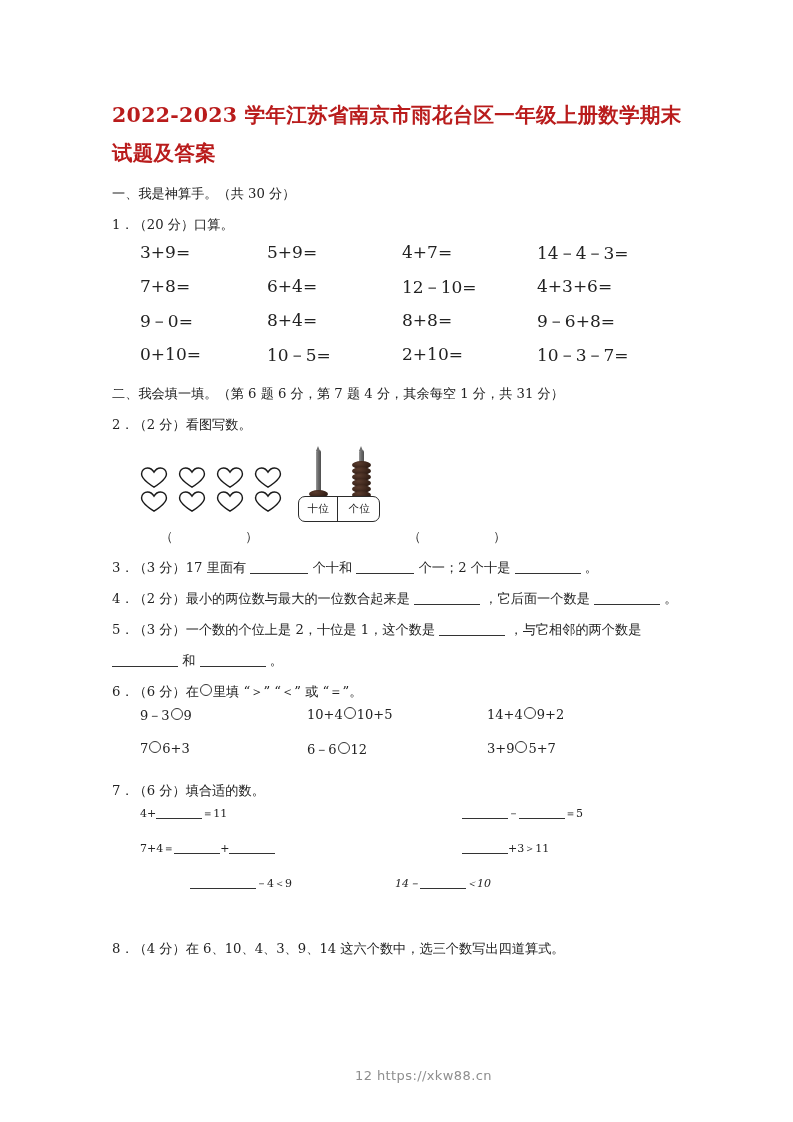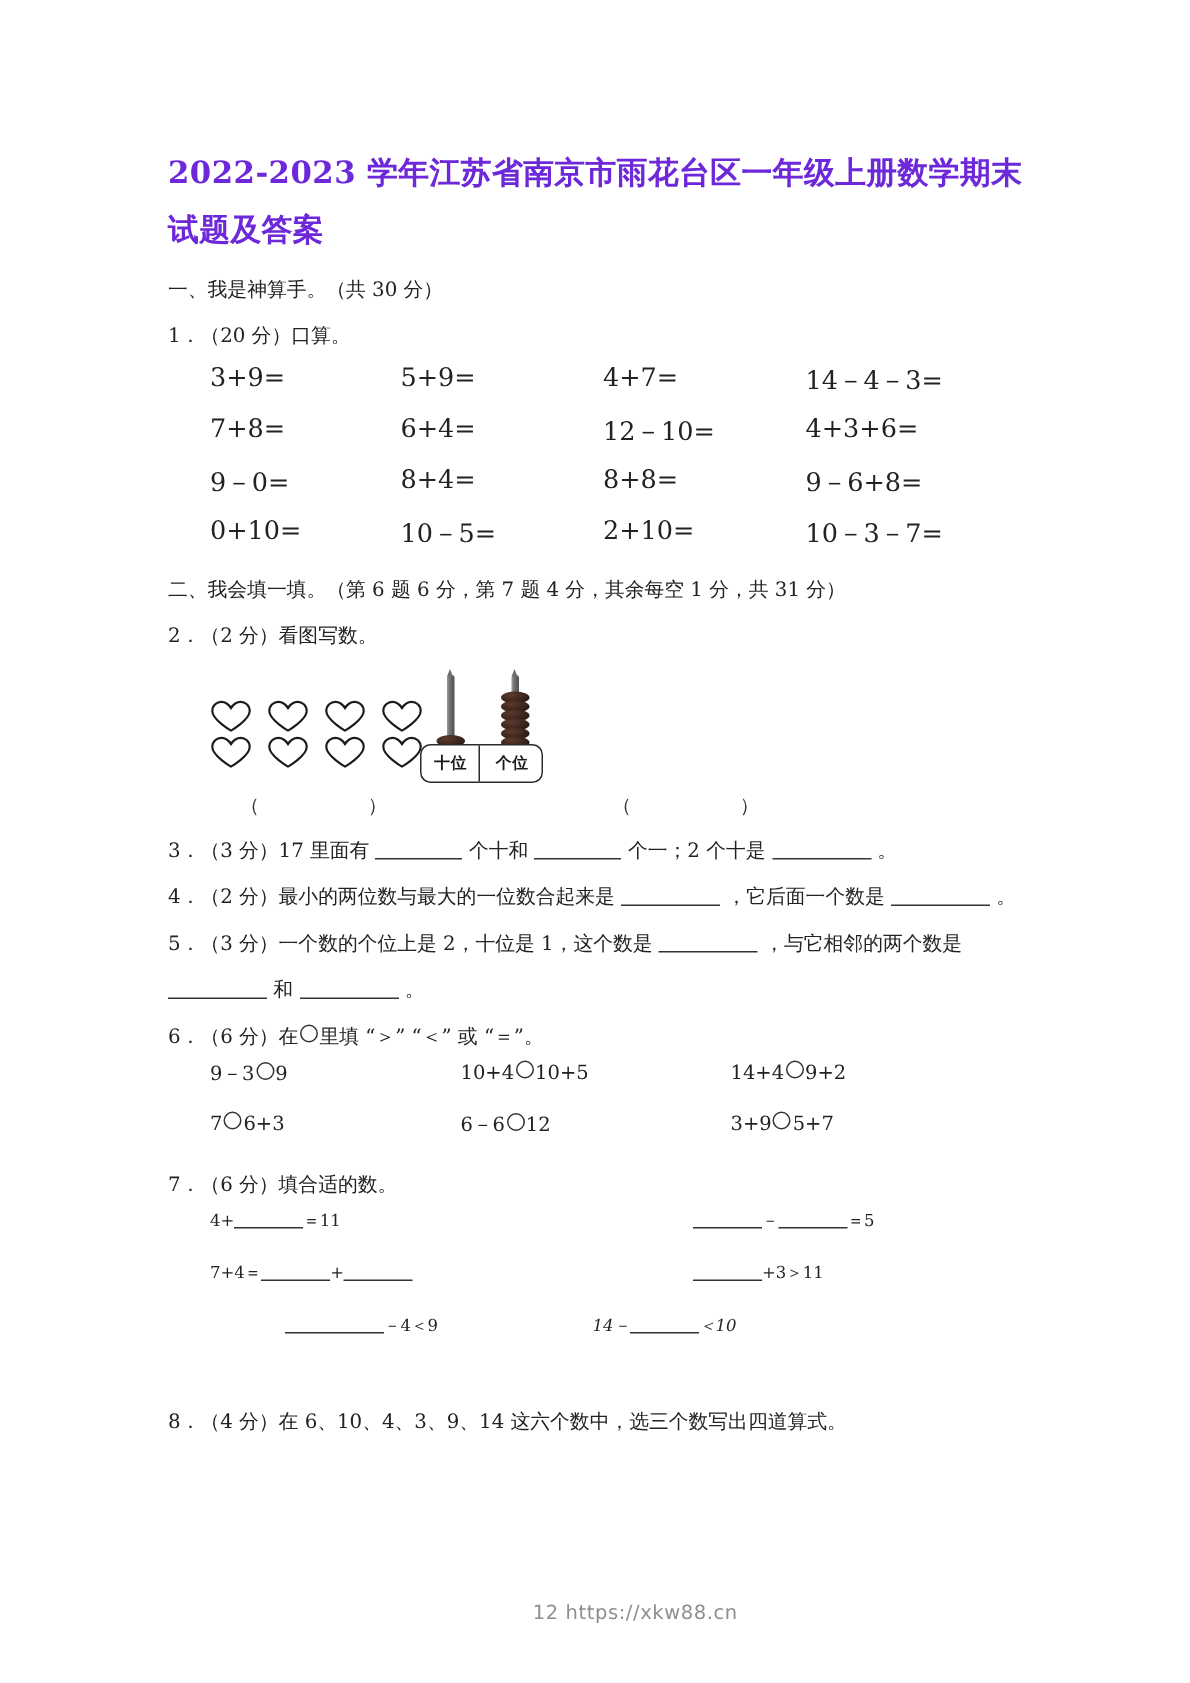--- a/index.html
+++ b/index.html
@@ -28,21 +28,21 @@
     top: 96px;
     width: 580px;
   }
 
   
   .doc-title {
     font-size: 20.5px;
     font-weight: 700;
     line-height: 38px;
     letter-spacing: 0.3px;
-    color: #6d28d9;
+    color: #b91c1c;
     margin: 0 0 6px 0;
   }
 
   
   .sec-head {
     font-size: 13.2px;
     line-height: 31px;
     color: #222;
     white-space: nowrap;
   }
@@ -101,25 +101,24 @@
     position: absolute;
     font-size: 13px;
     color: #333;
     letter-spacing: 34px;
   }
   .paren-hearts { left: 48px; top: 84px; }
   .paren-abacus { left: 296px; top: 84px; }
 
   .abacus {
     position: absolute;
-    left: 166px;
+    left: 184px;
     top: 2px;
     width: 90px;
     height: 82px;
-    font-weight: bold;
   }
   .rod {
     position: absolute;
     width: 5px;
     background: linear-gradient(to right,#9a9a9a 0%,#6e6e6e 40%,#4f4f4f 100%);
     border-radius: 2px;
   }
   .rod-tens { left: 20px; top: 4px; height: 48px; }
   .rod-ones { left: 63px; top: 4px; height: 48px; }
   .rod-tip {

